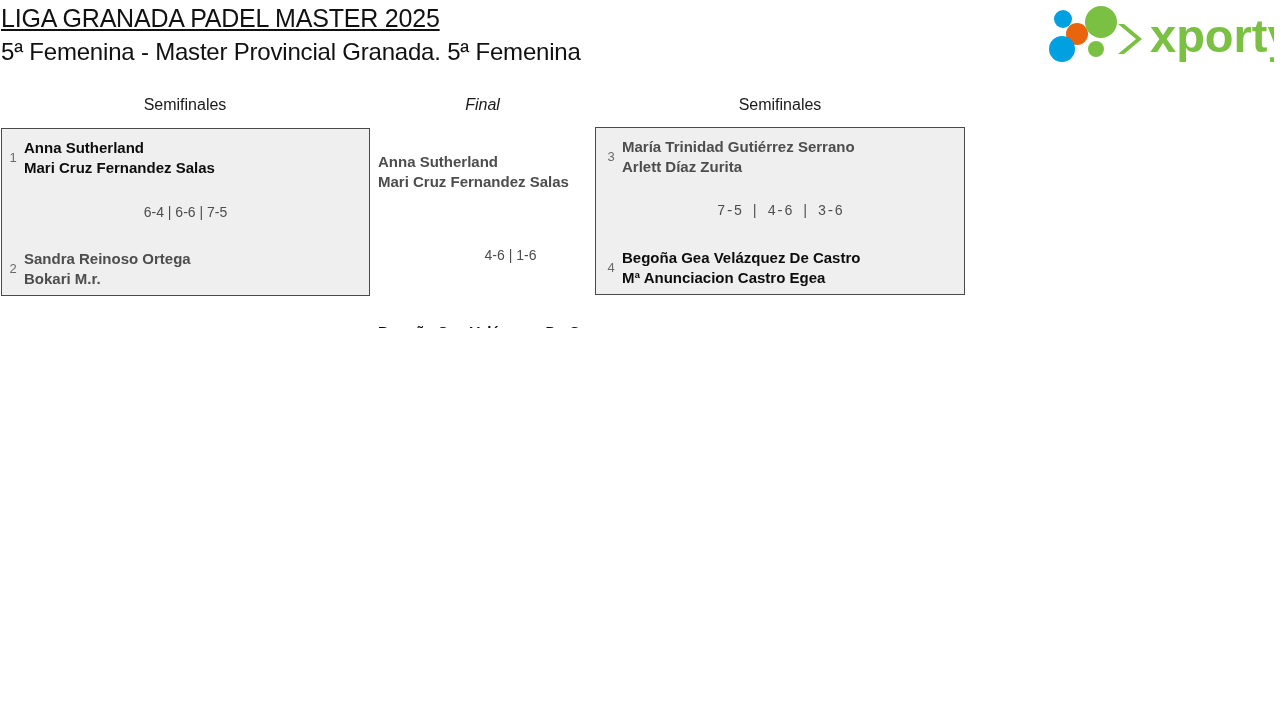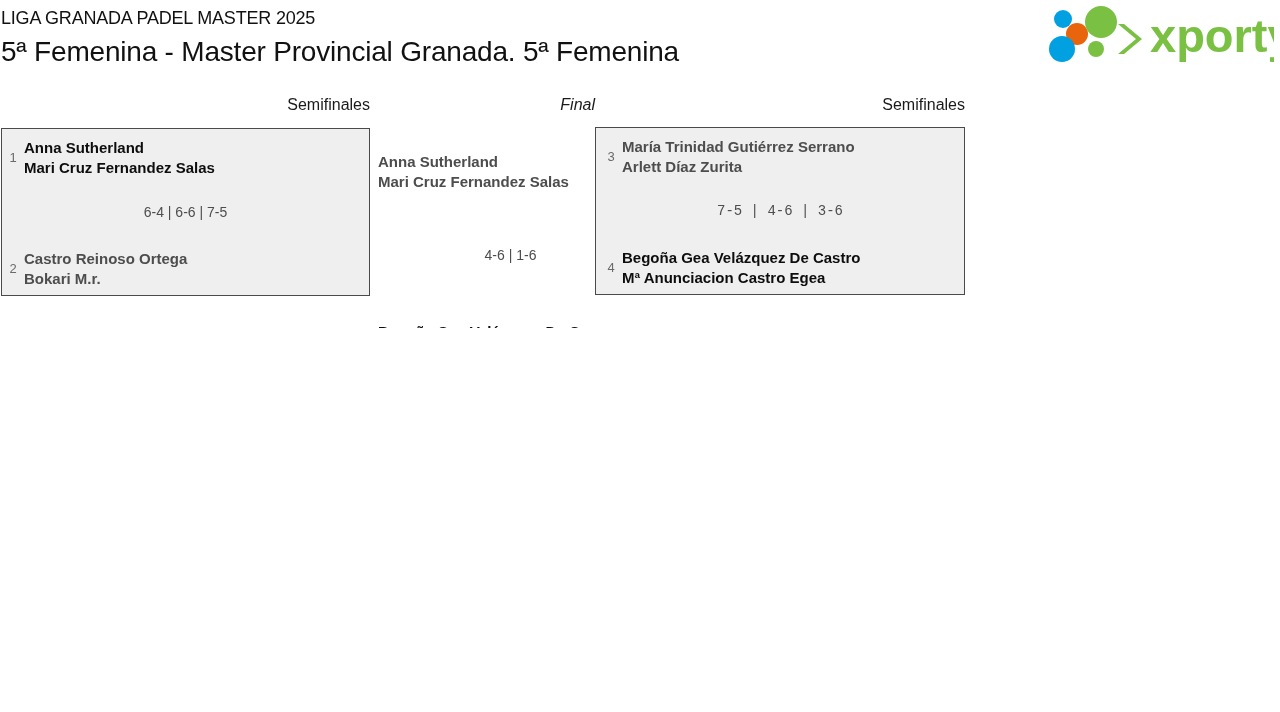--- a/index.html
+++ b/index.html
@@ -24,30 +24,31 @@
     top: 0;
     width: 1280px;
     height: 78px;
   }
   #title-block {
     position: absolute;
     left: 0;
     top: 2px;
   }
   #tournament-title {
-    font-size: 18px;
+    font-size: 25px;
     font-weight: 400;
     color: #111111;
     line-height: 33px;
     letter-spacing: -0.2px;
     white-space: nowrap;
     padding-left: 1px;
+    text-decoration: underline;
   }
   #tournament-subtitle {
-    font-size: 28px;
+    font-size: 24px;
     font-weight: 400;
     color: #111111;
     line-height: 33px;
     letter-spacing: -0.2px;
     white-space: nowrap;
     padding-left: 1px;
   }
 
   
   #logo {
@@ -67,21 +68,21 @@
     width: 1280px;
     height: 634px;
   }
 
   .round-header {
     position: absolute;
     top: 18px;
     font-size: 16px;
     font-weight: 400;
     color: #1a1a1a;
-    text-align: right;
+    text-align: center;
     white-space: nowrap;
   }
   #hdr-sf-left  { left: 0px;   width: 370px; }
   #hdr-final    { left: 370px; width: 225px; font-style: italic; }
   #hdr-sf-right { left: 595px; width: 370px; }
 
   
   .match {
     position: absolute;
     box-sizing: border-box;
@@ -204,21 +205,21 @@
         <div class="name-line">Anna Sutherland</div>
         <div class="name-line">Mari Cruz Fernandez Salas</div>
       </div>
     </div>
 
     <div class="score">6-4 | 6-6 | 7-5</div>
 
     <div class="team team-bot loser">
       <div class="seed">2</div>
       <div class="names">
-        <div class="name-line">Castro Reinoso Ortega</div>
+        <div class="name-line">Sandra Reinoso Ortega</div>
         <div class="name-line">Bokari M.r.</div>
       </div>
     </div>
   </div>
 
   <div class="match plain" id="match-final">
 
     <div class="team team-top loser">
 
       <div class="names">

